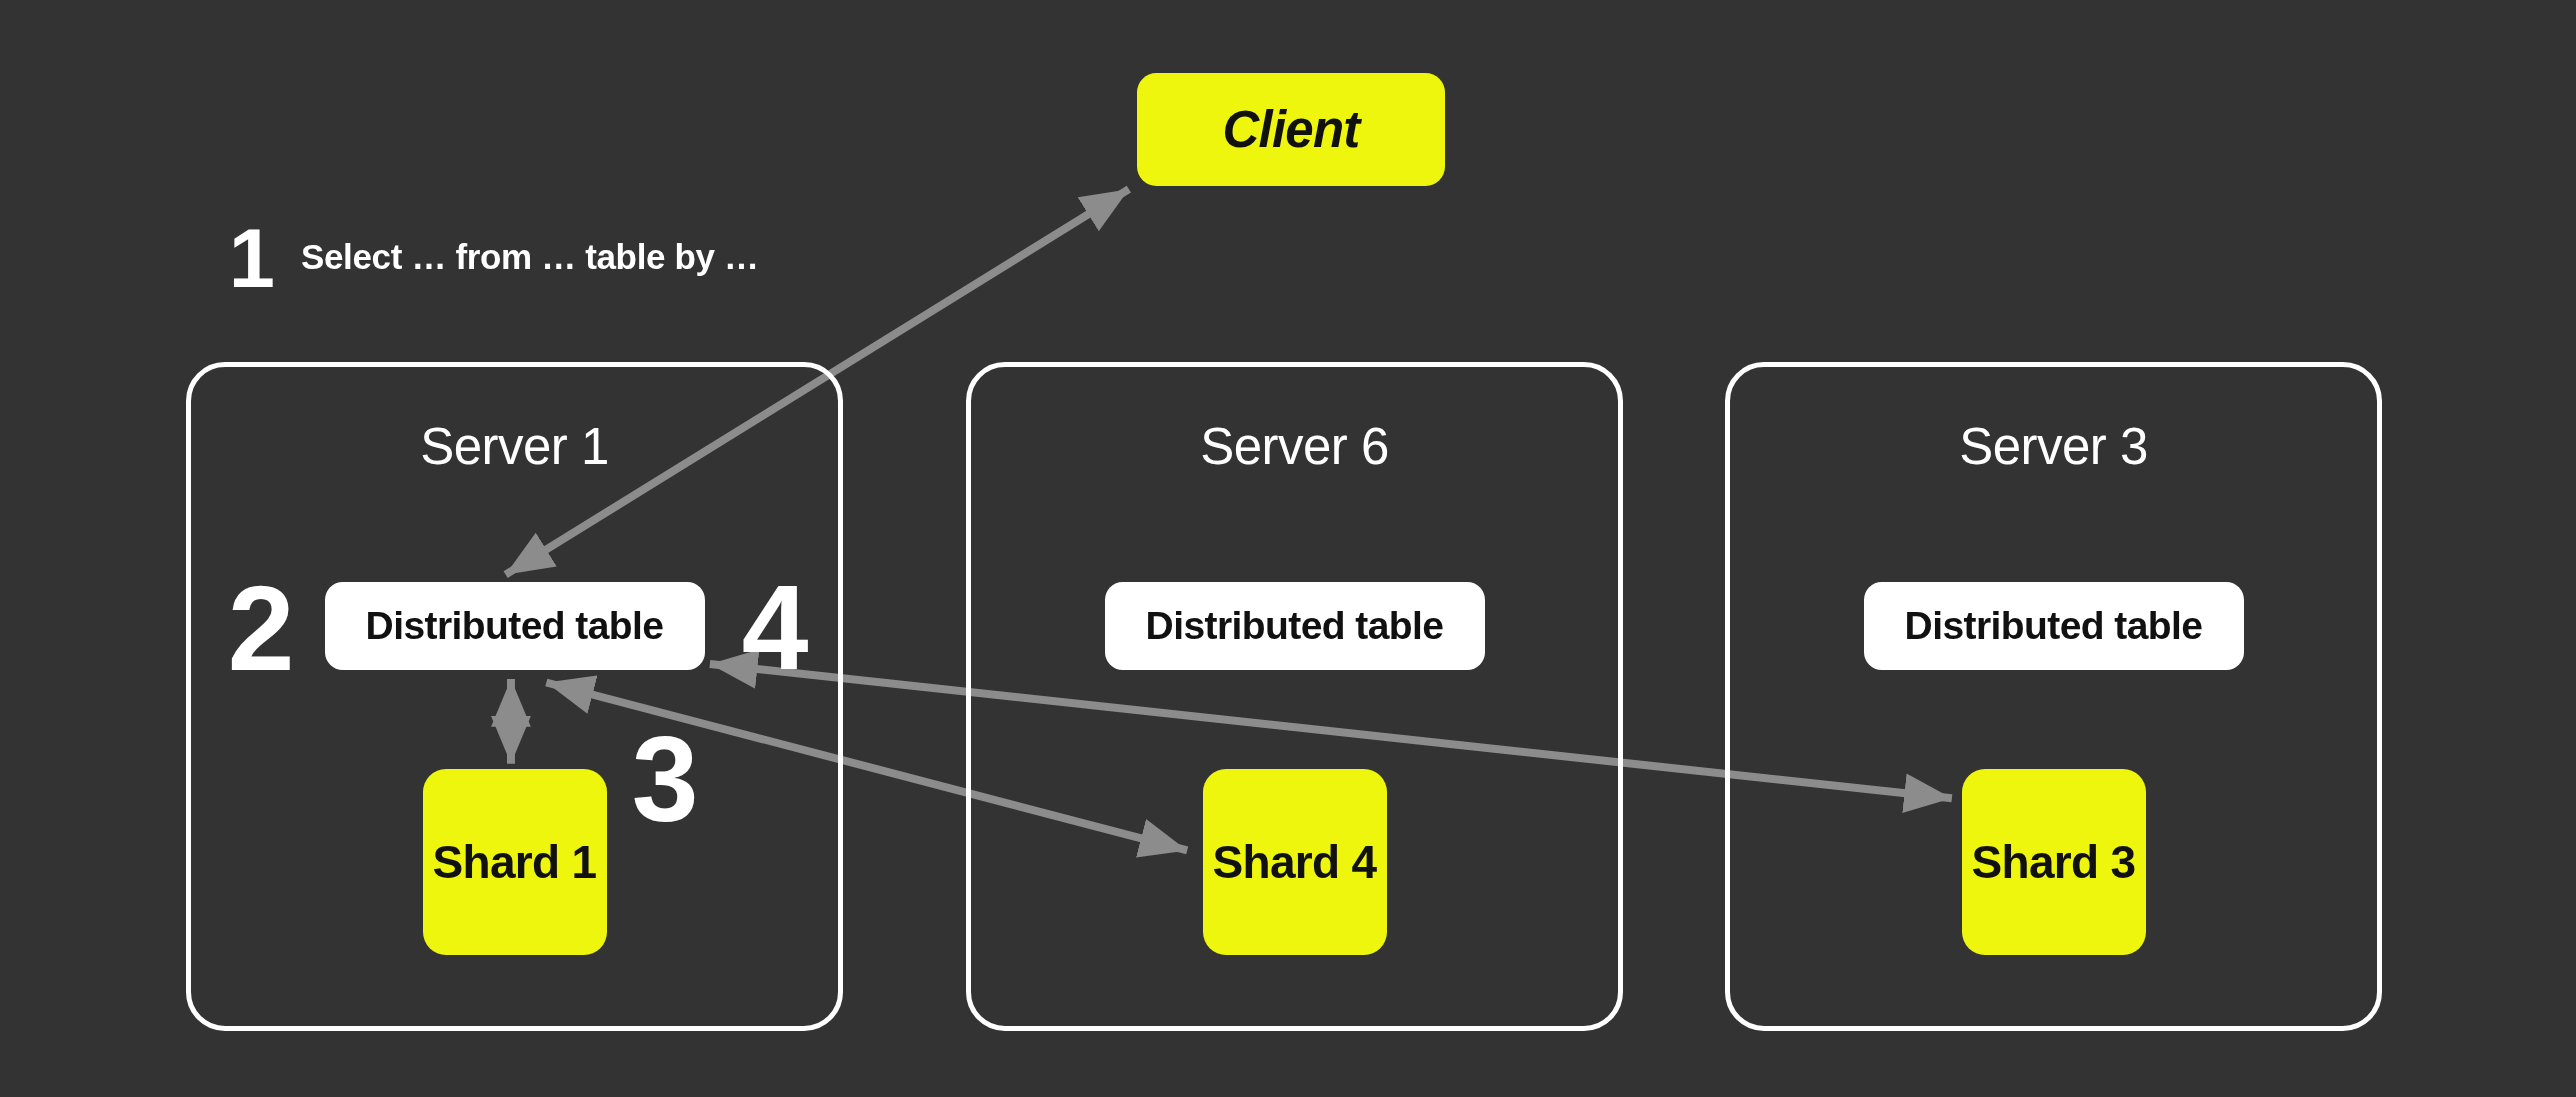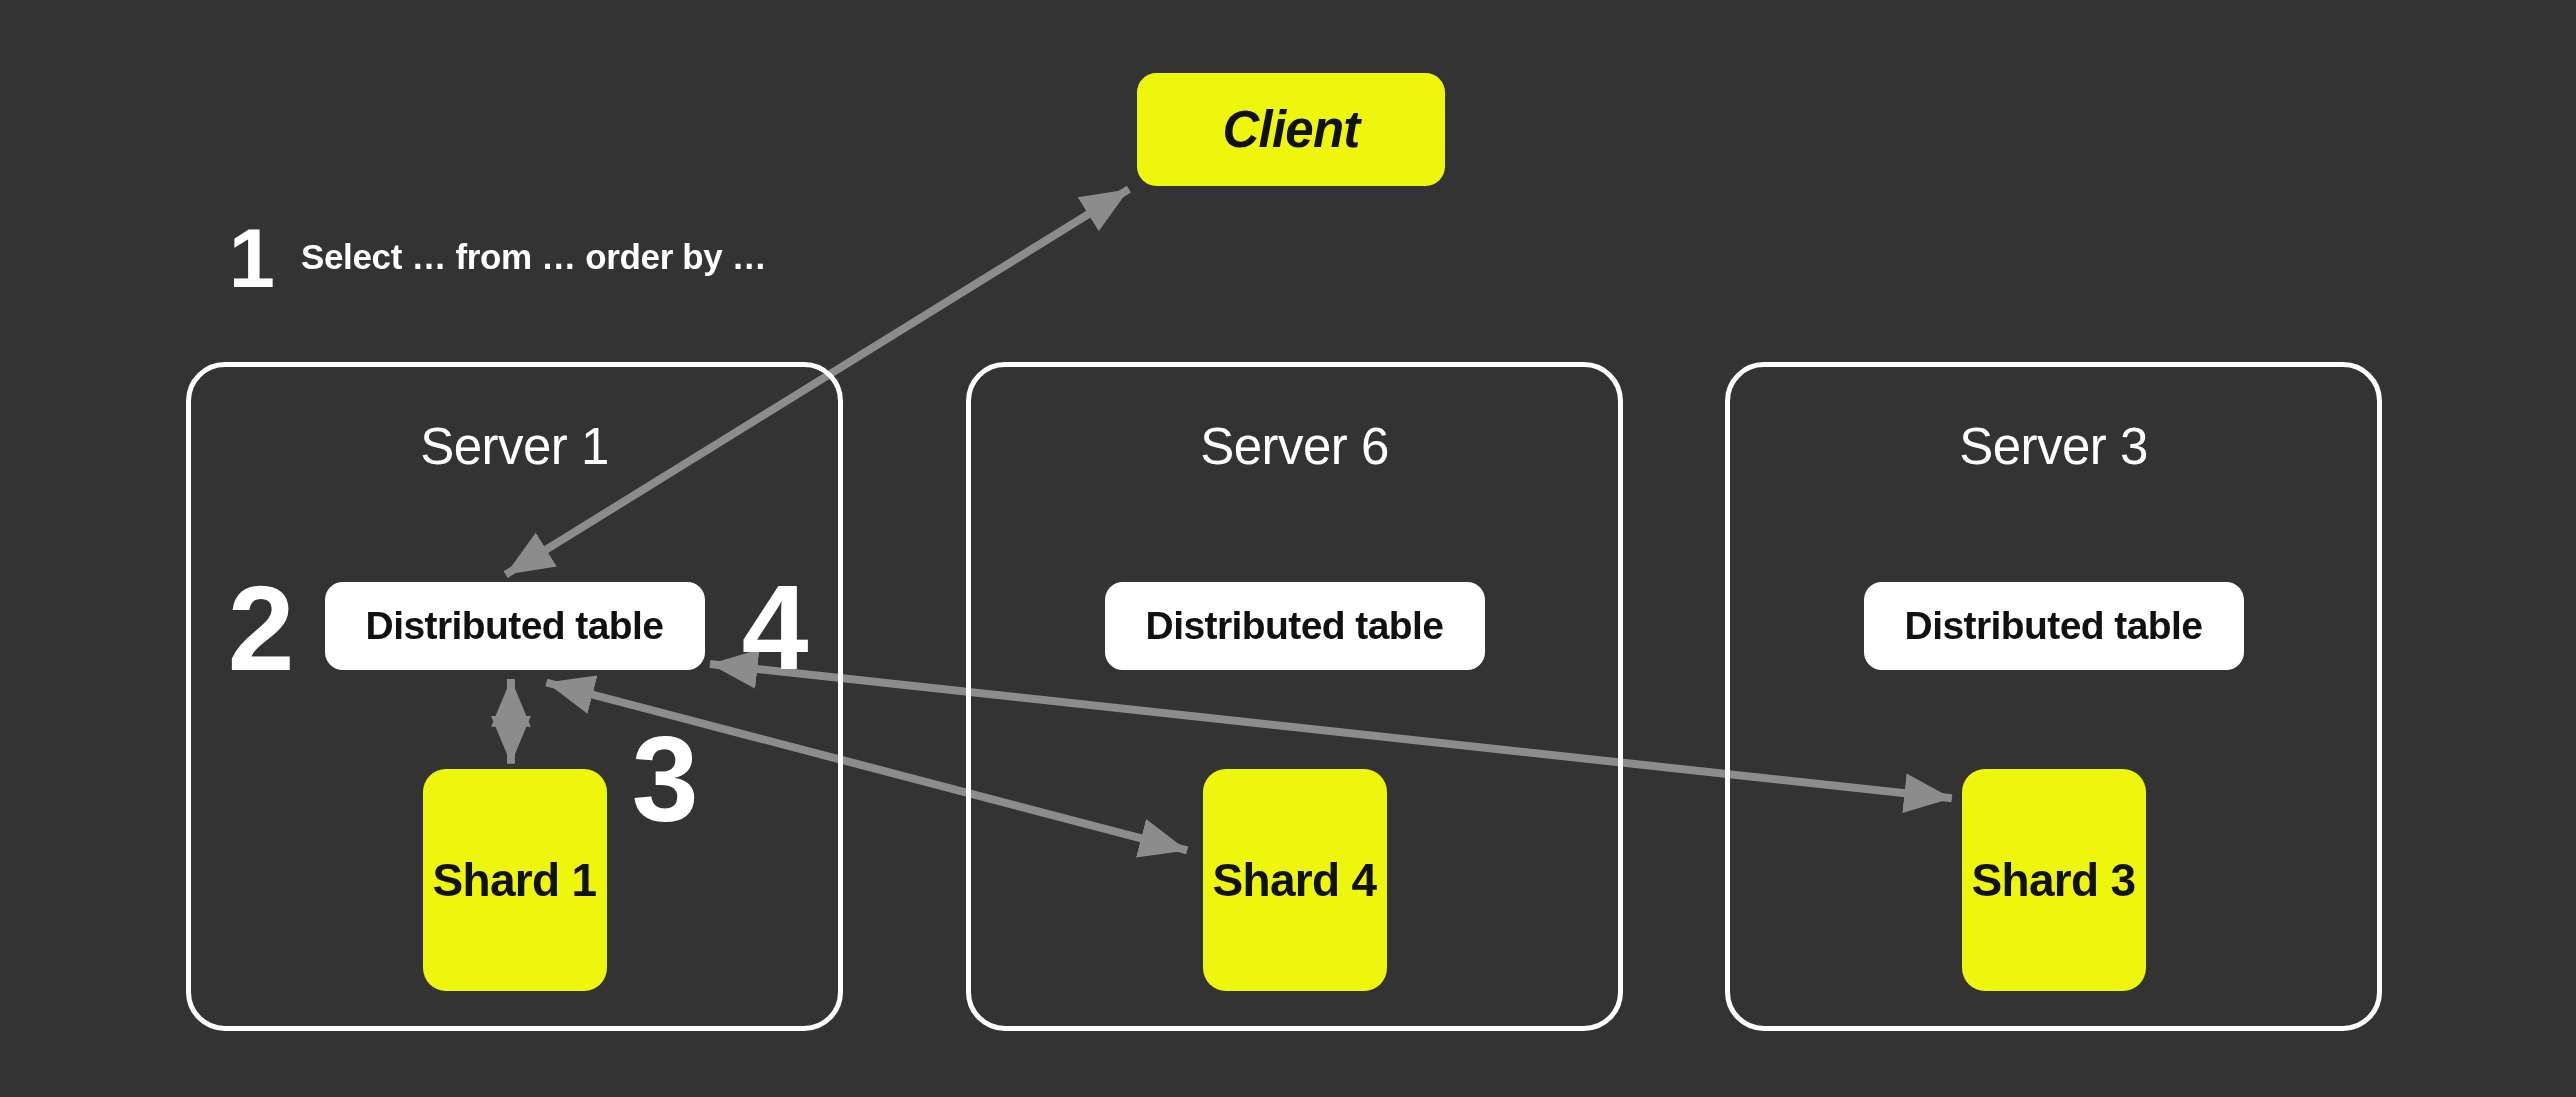--- a/index.html
+++ b/index.html
@@ -34,21 +34,21 @@
   .server-title{
     position:absolute;top:50px;left:0;width:100%;margin:0;text-align:center;
     font-size:51px;font-weight:500;color:var(--text-light);letter-spacing:-0.01em;
   }
   .dtable{
     left:50%;transform:translateX(-50%);top:215px;width:380px;height:88px;
     background:var(--box-white);border-radius:17.7px;
   }
   .dtable .label{font-size:39px;}
   .shard{
-    left:50%;transform:translateX(-50%);top:402px;width:184px;height:222px;
+    left:50%;transform:translateX(-50%);top:402px;width:184px;height:186px;
     background:var(--accent-yellow);border-radius:23px;
   }
   .shard .label{font-size:46px;}
 
   .num{
     position:absolute;transform:translate(-50%,-50%);
     color:var(--text-light);font-weight:700;line-height:1;letter-spacing:-0.02em;
   }
   .num-1{left:251px;top:258px;font-size:83px;}
   .num-2{left:260px;top:628px;font-size:120px;}
@@ -74,21 +74,21 @@
     <line x1="578" y1="768" x2="578" y2="864" marker-start="url(#arrowhead)" marker-end="url(#arrowhead)"></line>
     <line x1="618" y1="772" x2="1343" y2="962" marker-start="url(#arrowhead)" marker-end="url(#arrowhead)"></line>
     <line x1="803" y1="751" x2="2208" y2="903" marker-start="url(#arrowhead)" marker-end="url(#arrowhead)"></line>
   </svg>
 
   <div class="box client">
     <span class="label">Client</span>
   </div>
 
   <div class="num num-1">1</div>
-  <div class="query">Select … from … order by …</div>
+  <div class="query">Select … from … table by …</div>
   <div class="num num-2">2</div>
   <div class="num num-3">3</div>
   <div class="num num-4">4</div>
 
   <section class="server server-1">
     <h2 class="server-title">Server 1</h2>
     <div class="box dtable">
       <span class="label">Distributed table</span>
     </div>
     <div class="box shard">

